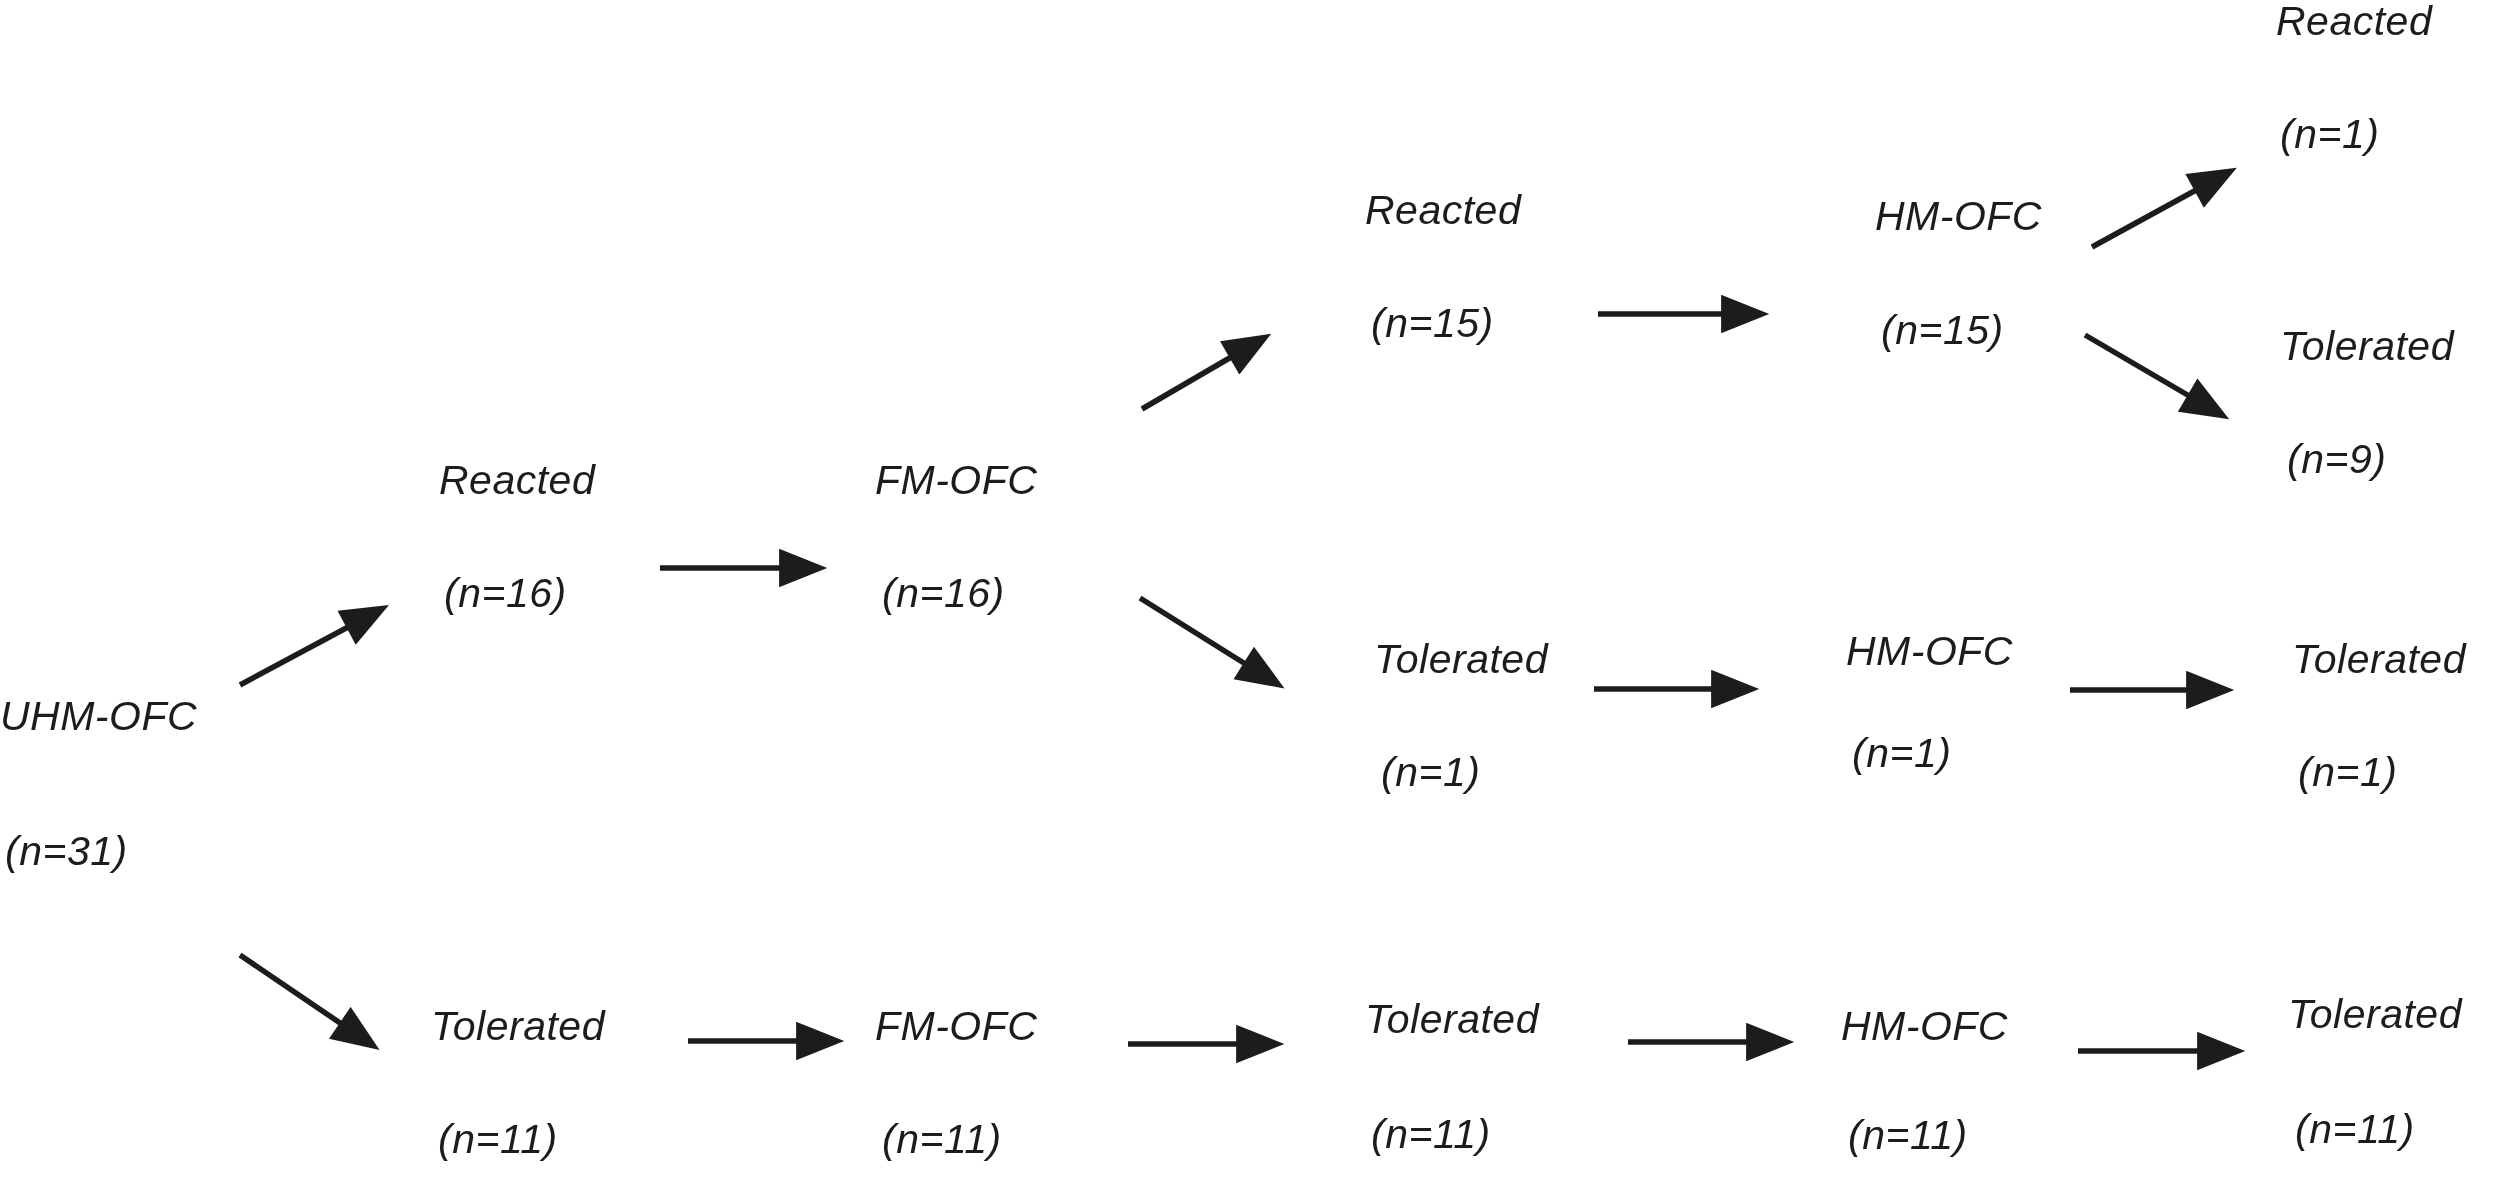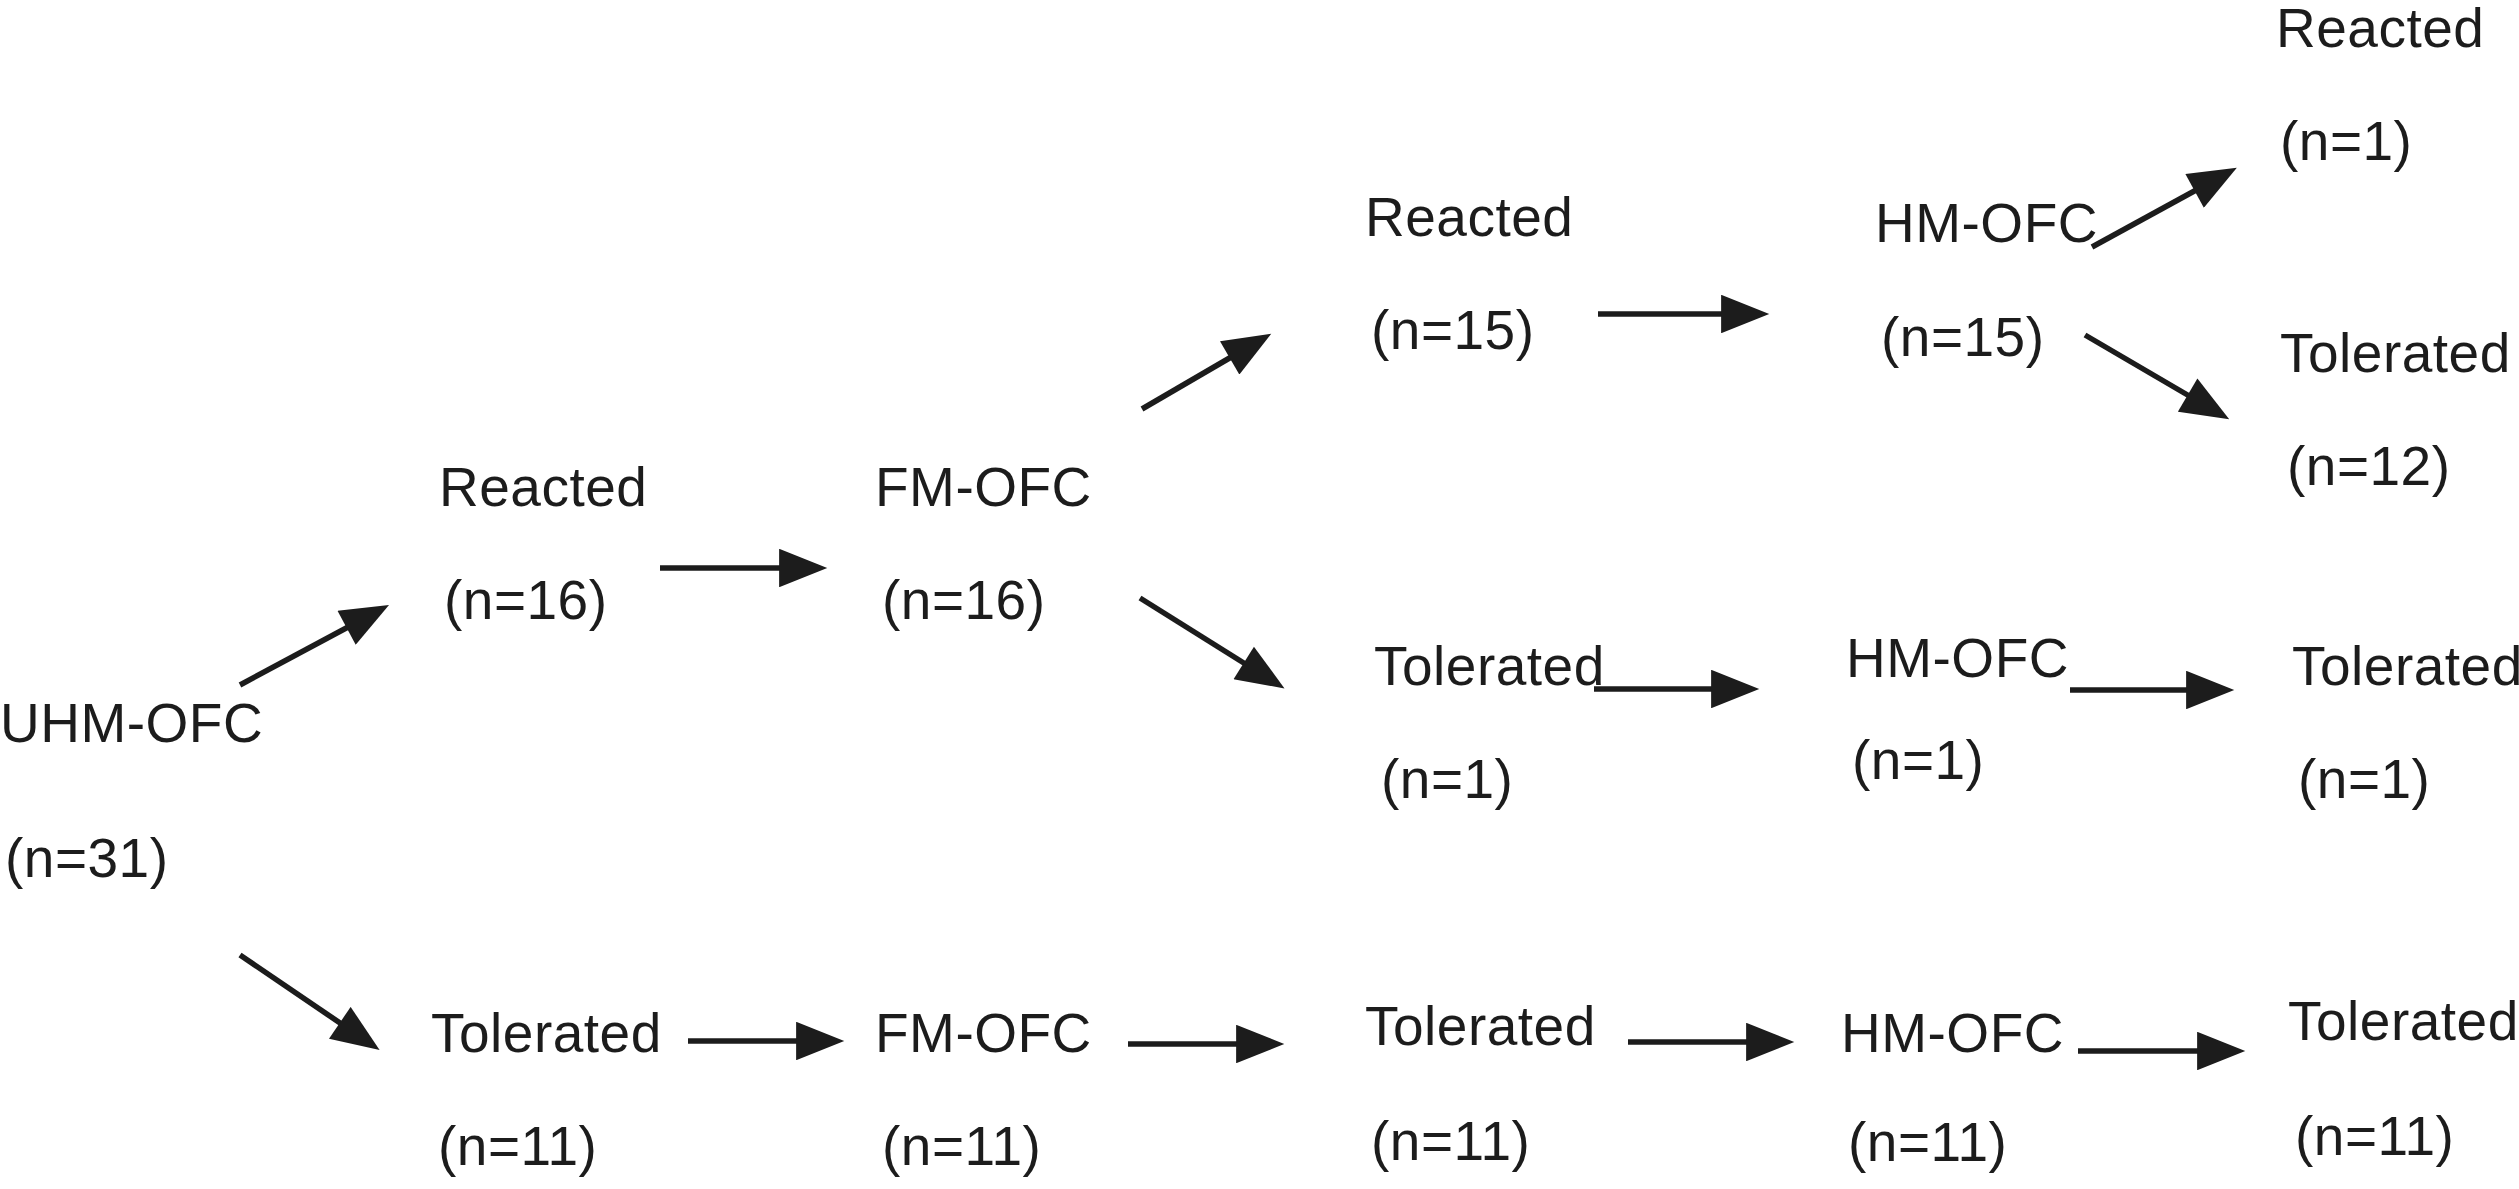--- a/index.html
+++ b/index.html
@@ -7,25 +7,26 @@
   .canvas {
     position: relative;
     width: 2519px;
     height: 1189px;
     background: var(--bg);
     overflow: hidden;
     font-family: "Liberation Sans", sans-serif;
   }
   .lbl {
     position: absolute;
-    font-size: 55px;
+    font-size: 41px;
     line-height: 1;
     color: var(--ink);
     white-space: nowrap;
     letter-spacing: 0.5px;
+    font-style: italic;
   }
   svg.arrows {
     position: absolute;
     left: 0; top: 0;
     width: 2519px; height: 1189px;
     color: var(--ink);
   }
   svg.arrows line {
     stroke: currentColor;
     stroke-width: 5.5;
@@ -82,19 +83,19 @@
   <span class="lbl" style="left:1875px; top:196px;">HM-OFC</span>
   <span class="lbl" style="left:1881px; top:310px;">(n=15)</span>
   <span class="lbl" style="left:1846px; top:631px;">HM-OFC</span>
   <span class="lbl" style="left:1852px; top:733px;">(n=1)</span>
   <span class="lbl" style="left:1841px; top:1006px;">HM-OFC</span>
   <span class="lbl" style="left:1848px; top:1115px;">(n=11)</span>
 
   <span class="lbl" style="left:2276px; top:1px;">Reacted</span>
   <span class="lbl" style="left:2280px; top:114px;">(n=1)</span>
   <span class="lbl" style="left:2280px; top:326px;">Tolerated</span>
-  <span class="lbl" style="left:2287px; top:439px;">(n=12)</span>
+  <span class="lbl" style="left:2287px; top:439px;">(n=9)</span>
   <span class="lbl" style="left:2292px; top:639px;">Tolerated</span>
   <span class="lbl" style="left:2298px; top:752px;">(n=1)</span>
   <span class="lbl" style="left:2288px; top:994px;">Tolerated</span>
   <span class="lbl" style="left:2295px; top:1109px;">(n=11)</span>
 
 </div>
 
 </body></html>

